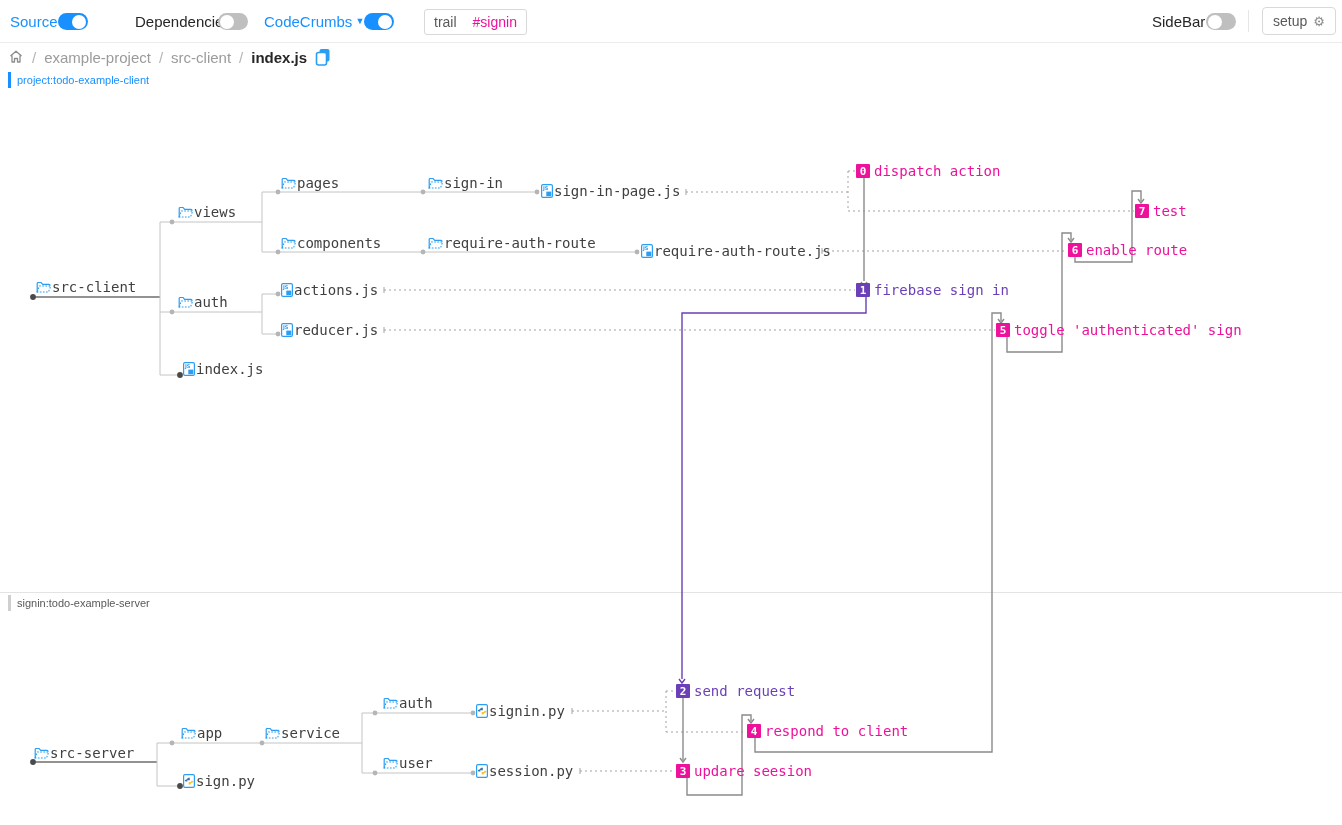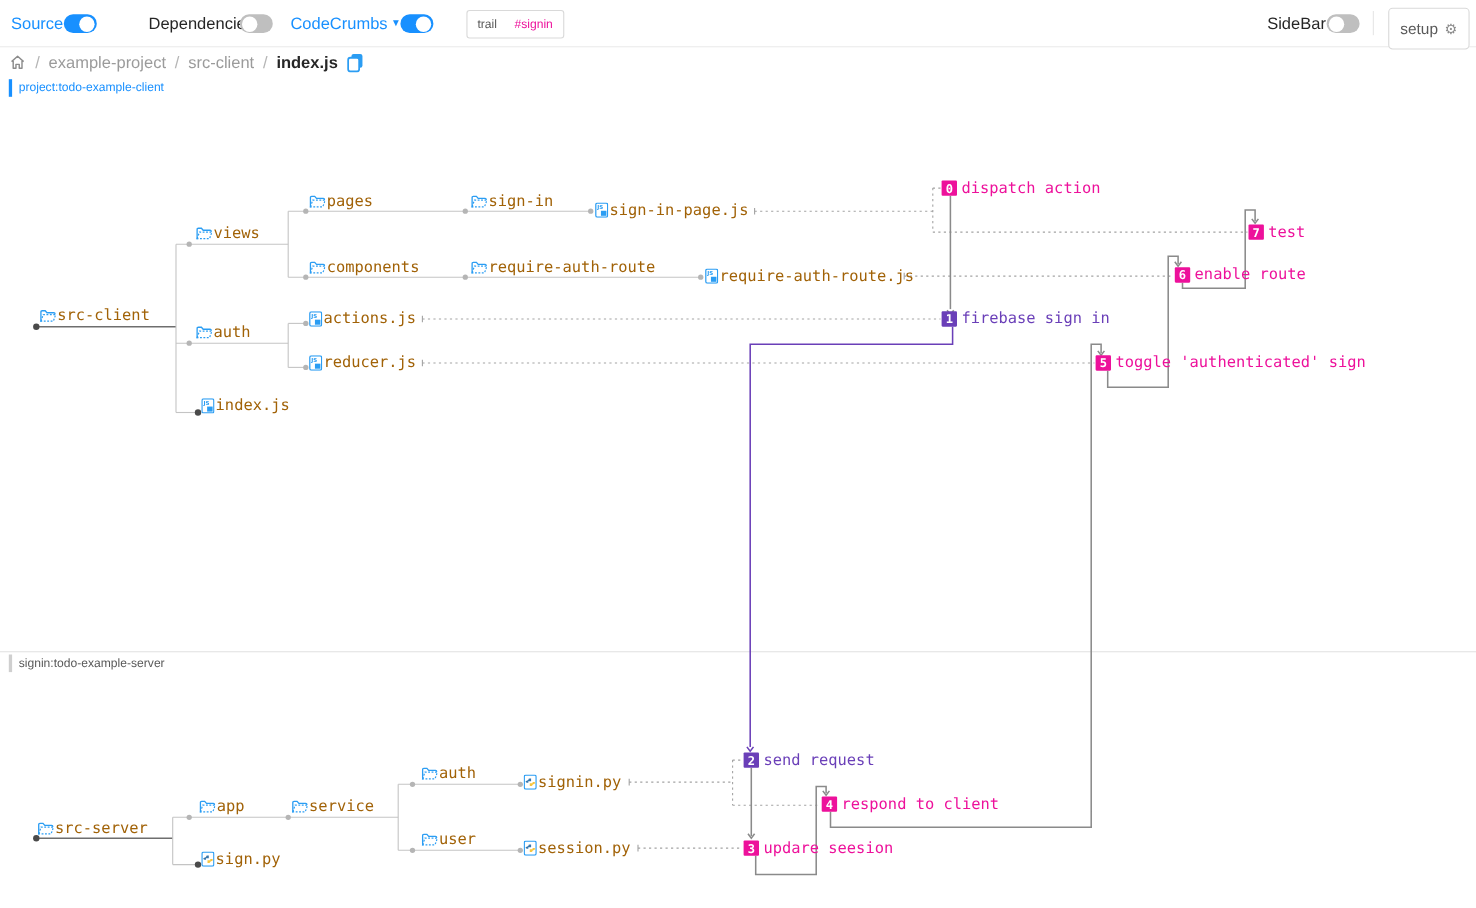--- a/index.html
+++ b/index.html
@@ -8,39 +8,39 @@
   
   .topbar{position:absolute;left:0;top:0;width:1342px;height:42px;border-bottom:1px solid #ececec;background:#fff;}
   .tb-item{position:absolute;top:0;height:42px;display:flex;align-items:center;font-size:15px;}
   .link-blue{color:#1890ff;cursor:pointer;}
   .caret{font-size:9px;margin-left:3px;color:#1890ff;}
   .toggle{position:absolute;top:13px;width:30px;height:17px;border-radius:9px;background:#bfbfbf;cursor:pointer;}
   .toggle.on{background:#1890ff;}
   .toggle .knob{position:absolute;top:1.5px;left:2px;width:14px;height:14px;border-radius:50%;background:#fff;}
   .toggle.on .knob{left:auto;right:2px;}
   .trail-box{position:absolute;left:424px;top:9px;height:24px;display:flex;align-items:center;
-             border:1px solid #d9d9d9;border-radius:3px;padding:0 9px;font-size:11px;color:#595959;cursor:pointer;}
+             border:1px solid #d9d9d9;border-radius:3px;padding:0 9px;font-size:14px;color:#595959;cursor:pointer;}
   .trail-box .tag{color:#ed119b;margin-left:16px;}
   .vdiv{position:absolute;left:1248px;top:10px;width:1px;height:22px;background:#e6e6e6;}
-  .setup-btn{position:absolute;left:1262px;top:7px;height:38px;display:flex;align-items:center;gap:6px;
+  .setup-btn{position:absolute;left:1262px;top:7px;height:28px;display:flex;align-items:center;gap:6px;
              border:1px solid #d9d9d9;border-radius:4px;padding:0 10px;font-size:14px;color:#595959;background:#fff;cursor:pointer;}
   .gear{color:#8c8c8c;font-size:13px;}
   
   .breadcrumb{position:absolute;left:8px;top:42px;height:30px;display:flex;align-items:center;gap:8px;font-size:15px;color:#9b9b9b;}
   .breadcrumb .cur{color:#262626;font-weight:600;}
   .bc-sep{color:#b5b5b5;}
   
   .proj-label{position:absolute;left:8px;height:16px;line-height:16px;padding-left:6px;font-size:11px;}
   .proj-client{top:72px;border-left:3px solid #1890ff;color:#1890ff;}
   .proj-server{top:595px;border-left:3px solid #cfcfcf;color:#595959;}
   .section-divider{position:absolute;left:0;top:592px;width:1342px;height:1px;background:#e3e3e3;}
   
   svg.overlay{position:absolute;left:0;top:0;pointer-events:none;}
   .node{position:absolute;height:18px;display:flex;align-items:center;cursor:pointer;
-        font-family:"DejaVu Sans Mono",monospace;font-size:14px;color:#a16207;white-space:pre;}
+        font-family:"DejaVu Sans Mono",monospace;font-size:14px;color:#404040;white-space:pre;}
   .node .nicon{display:flex;margin-right:1px;}
   .crumb{position:absolute;height:14px;display:flex;align-items:center;cursor:pointer;
          font-family:"DejaVu Sans Mono",monospace;font-size:14px;white-space:pre;}
   .crumb .badge{width:14px;height:14px;border-radius:1px;color:#fff;font-size:11px;font-weight:bold;
                 display:flex;align-items:center;justify-content:center;margin-right:4px;flex:none;}
   .crumb.pink{color:#ed119b;}  .crumb.pink .badge{background:#ed119b;}
   .crumb.purple{color:#6a3fb8;}.crumb.purple .badge{background:#6a3fb8;}
 </style>
 </head>
 <body>

